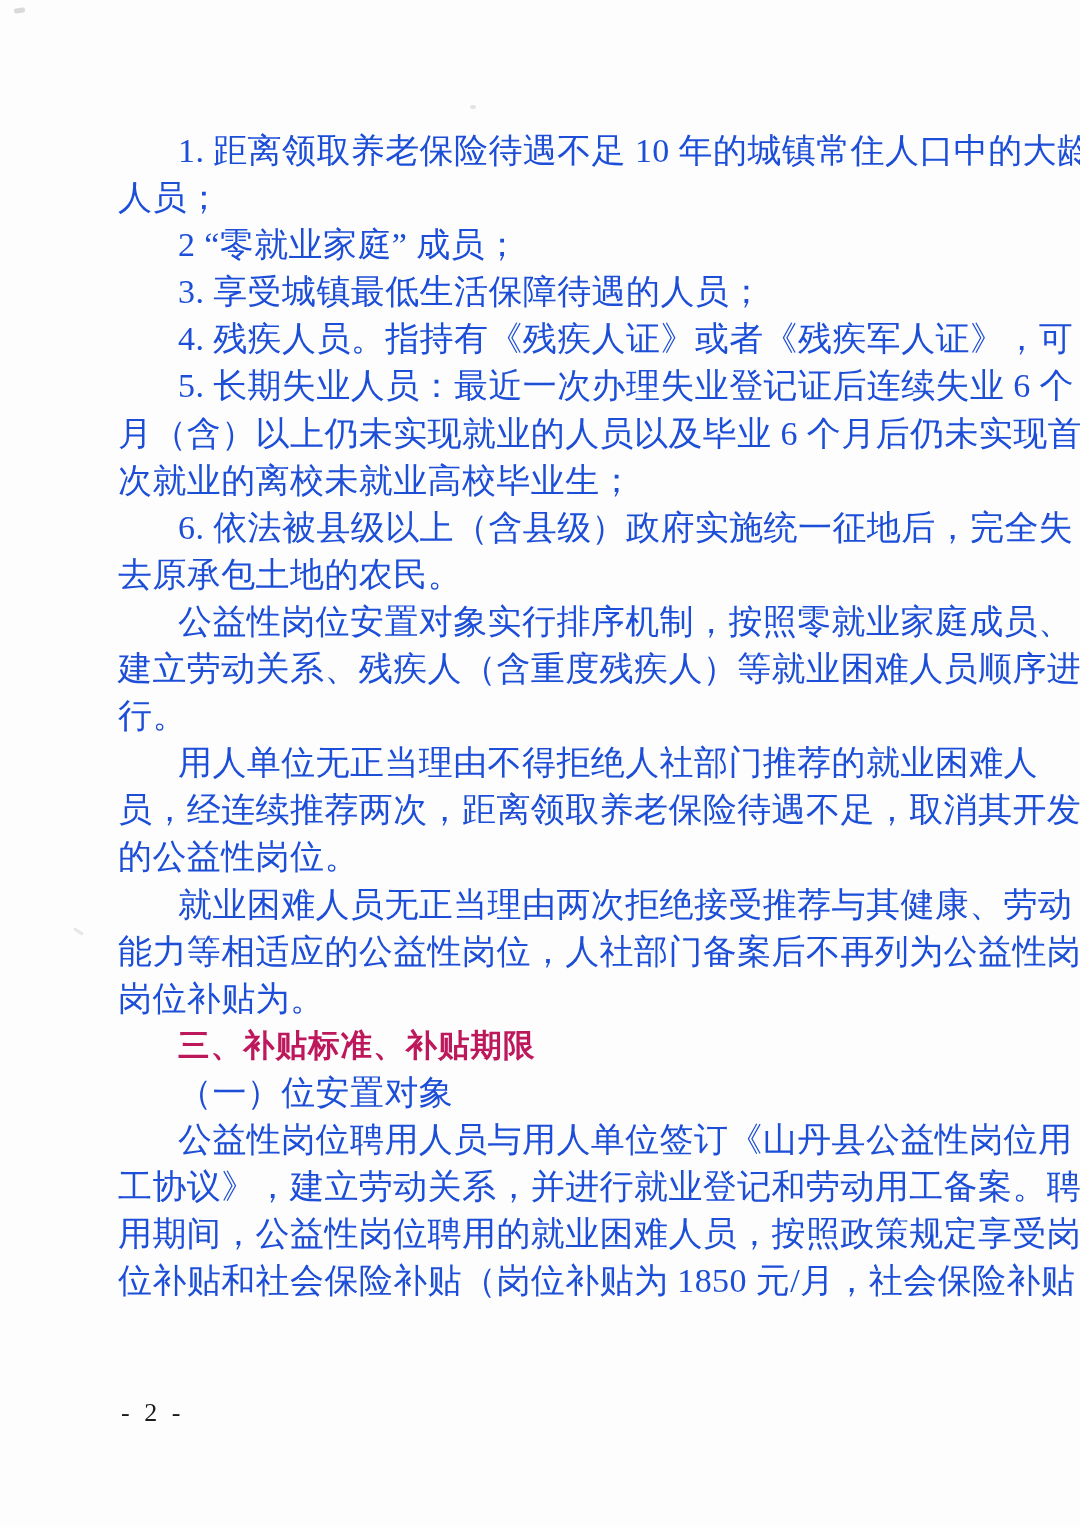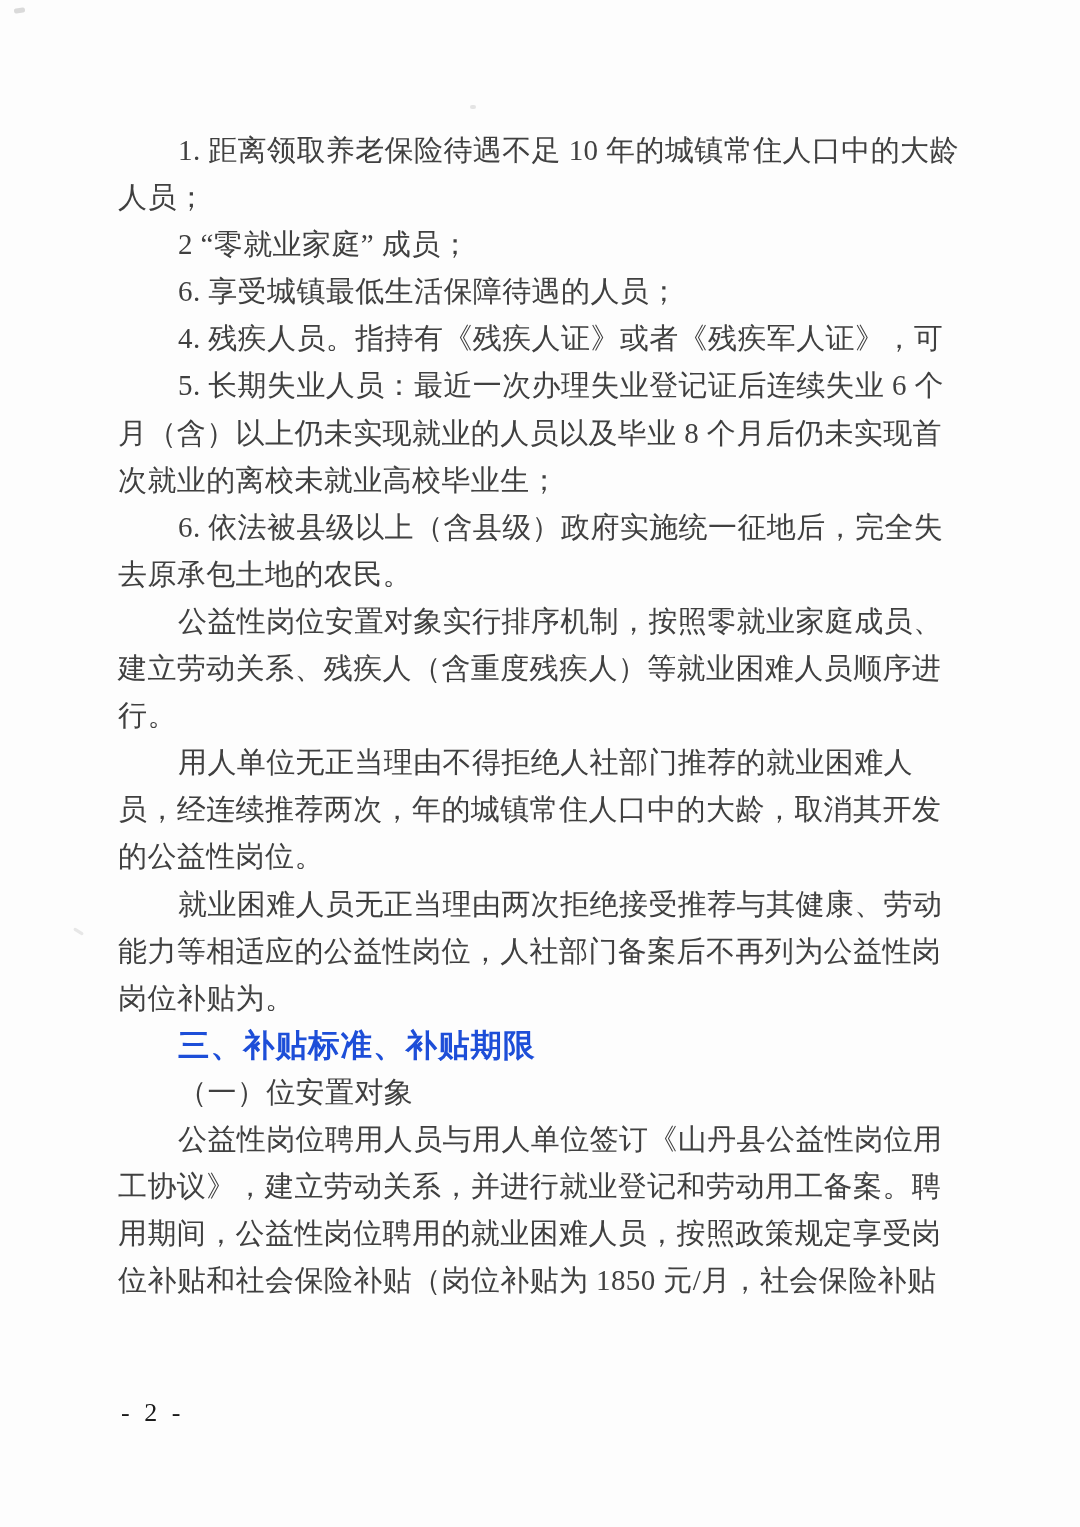--- a/index.html
+++ b/index.html
@@ -19,34 +19,34 @@
   }
   .body-text {
     position: absolute;
     left: 118px;
     top: 127px;
     width: 848px;
   }
   .line {
     height: 47.1px;
     line-height: 47.1px;
-    font-size: 29px;
+    font-size: 34px;
     letter-spacing: 0.4px;
     white-space: pre;
-    color: #404040;
+    color: #1d4ed8;
   }
   .line.indent {
     padding-left: 60px;
   }
   .line.bold {
     font-weight: 700;
     font-family: "Liberation Sans", "DejaVu Sans", sans-serif;
     font-size: 31.5px;
     letter-spacing: 1px;
-    color: #1d4ed8;
+    color: #be185d;
   }
   .page-number {
     position: absolute;
     left: 121px;
     top: 1398px;
     font-size: 26px;
     letter-spacing: 4px;
     color: #1a1a1a;
     white-space: pre;
   }
@@ -66,32 +66,32 @@
 
 <div class="page">
   <div class="speck speck-top-left"></div>
   <div class="speck speck-center-top"></div>
   <div class="speck speck-left-margin"></div>
 
   <div class="body-text">
       <div class="line indent">1. 距离领取养老保险待遇不足 10 年的城镇常住人口中的大龄</div>
       <div class="line">人员；</div>
       <div class="line indent">2 “零就业家庭” 成员；</div>
-      <div class="line indent">6. 享受城镇最低生活保障待遇的人员；</div>
+      <div class="line indent">3. 享受城镇最低生活保障待遇的人员；</div>
       <div class="line indent">4. 残疾人员。指持有《残疾人证》或者《残疾军人证》，可</div>
       <div class="line indent">5. 长期失业人员：最近一次办理失业登记证后连续失业 6 个</div>
-      <div class="line">月（含）以上仍未实现就业的人员以及毕业 8 个月后仍未实现首</div>
+      <div class="line">月（含）以上仍未实现就业的人员以及毕业 6 个月后仍未实现首</div>
       <div class="line">次就业的离校未就业高校毕业生；</div>
       <div class="line indent">6. 依法被县级以上（含县级）政府实施统一征地后，完全失</div>
       <div class="line">去原承包土地的农民。</div>
       <div class="line indent">公益性岗位安置对象实行排序机制，按照零就业家庭成员、</div>
       <div class="line">建立劳动关系、残疾人（含重度残疾人）等就业困难人员顺序进</div>
       <div class="line">行。</div>
       <div class="line indent">用人单位无正当理由不得拒绝人社部门推荐的就业困难人</div>
-      <div class="line">员，经连续推荐两次，年的城镇常住人口中的大龄，取消其开发</div>
+      <div class="line">员，经连续推荐两次，距离领取养老保险待遇不足，取消其开发</div>
       <div class="line">的公益性岗位。</div>
       <div class="line indent">就业困难人员无正当理由两次拒绝接受推荐与其健康、劳动</div>
       <div class="line">能力等相适应的公益性岗位，人社部门备案后不再列为公益性岗</div>
       <div class="line">岗位补贴为。</div>
       <div class="line indent bold">三、补贴标准、补贴期限</div>
       <div class="line indent">（一）位安置对象</div>
       <div class="line indent">公益性岗位聘用人员与用人单位签订《山丹县公益性岗位用</div>
       <div class="line">工协议》，建立劳动关系，并进行就业登记和劳动用工备案。聘</div>
       <div class="line">用期间，公益性岗位聘用的就业困难人员，按照政策规定享受岗</div>
       <div class="line">位补贴和社会保险补贴（岗位补贴为 1850 元/月，社会保险补贴</div>

